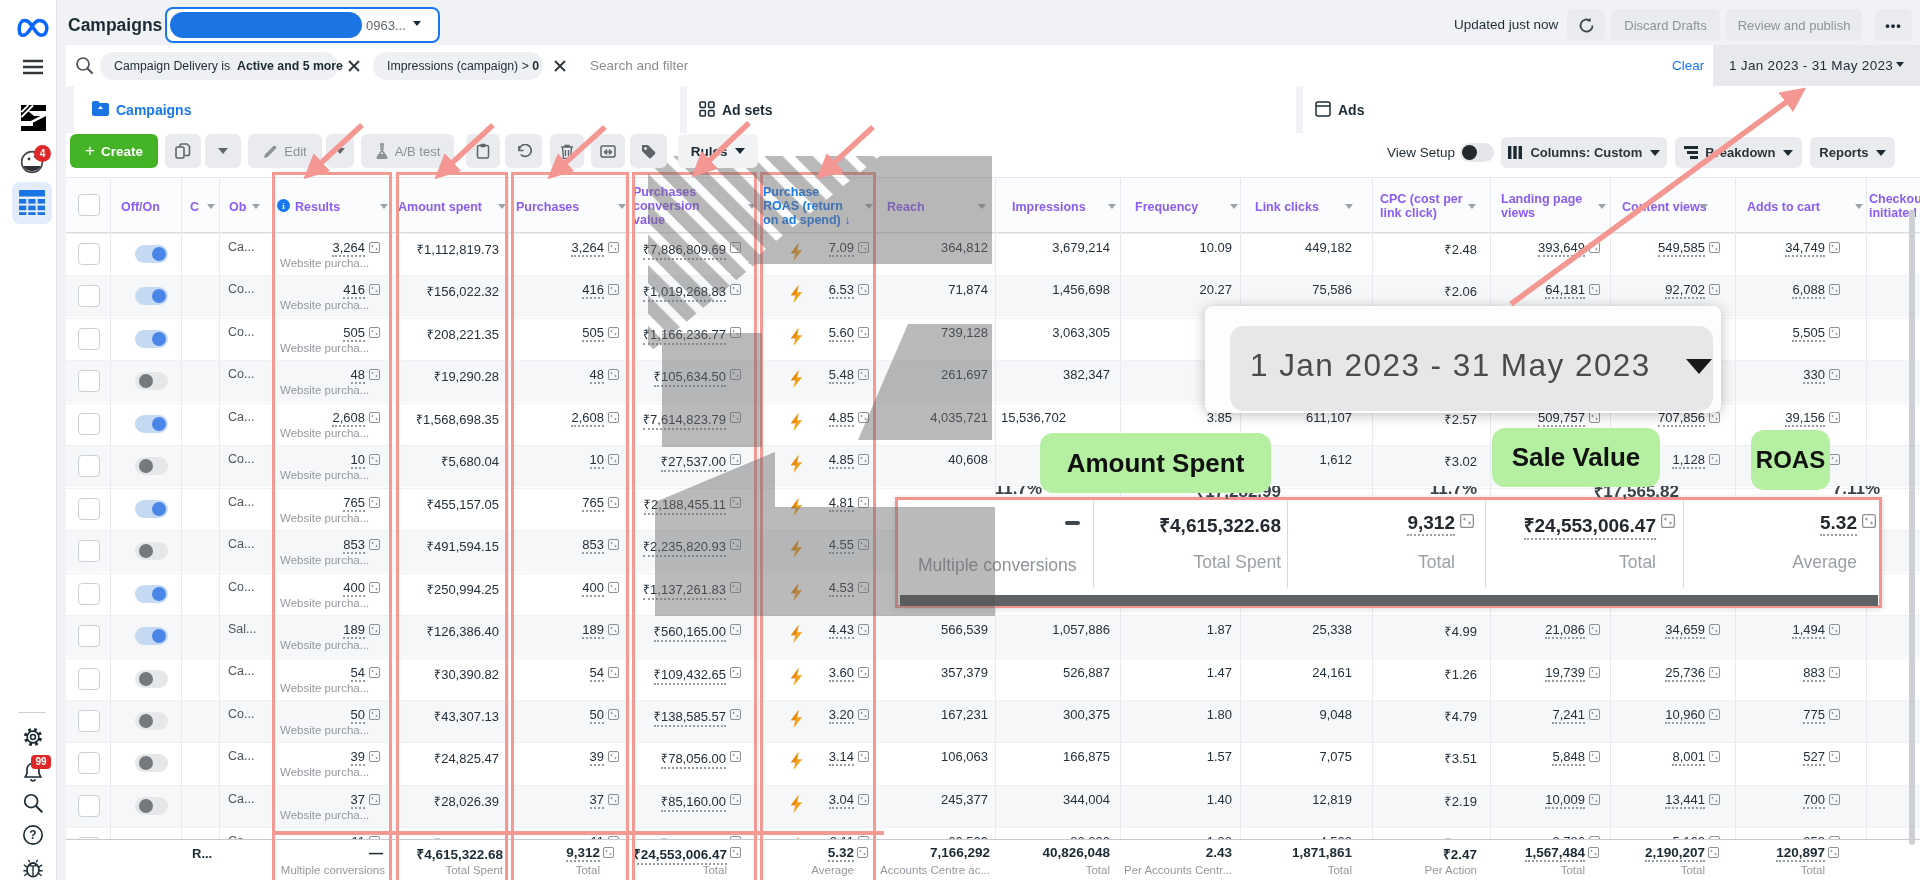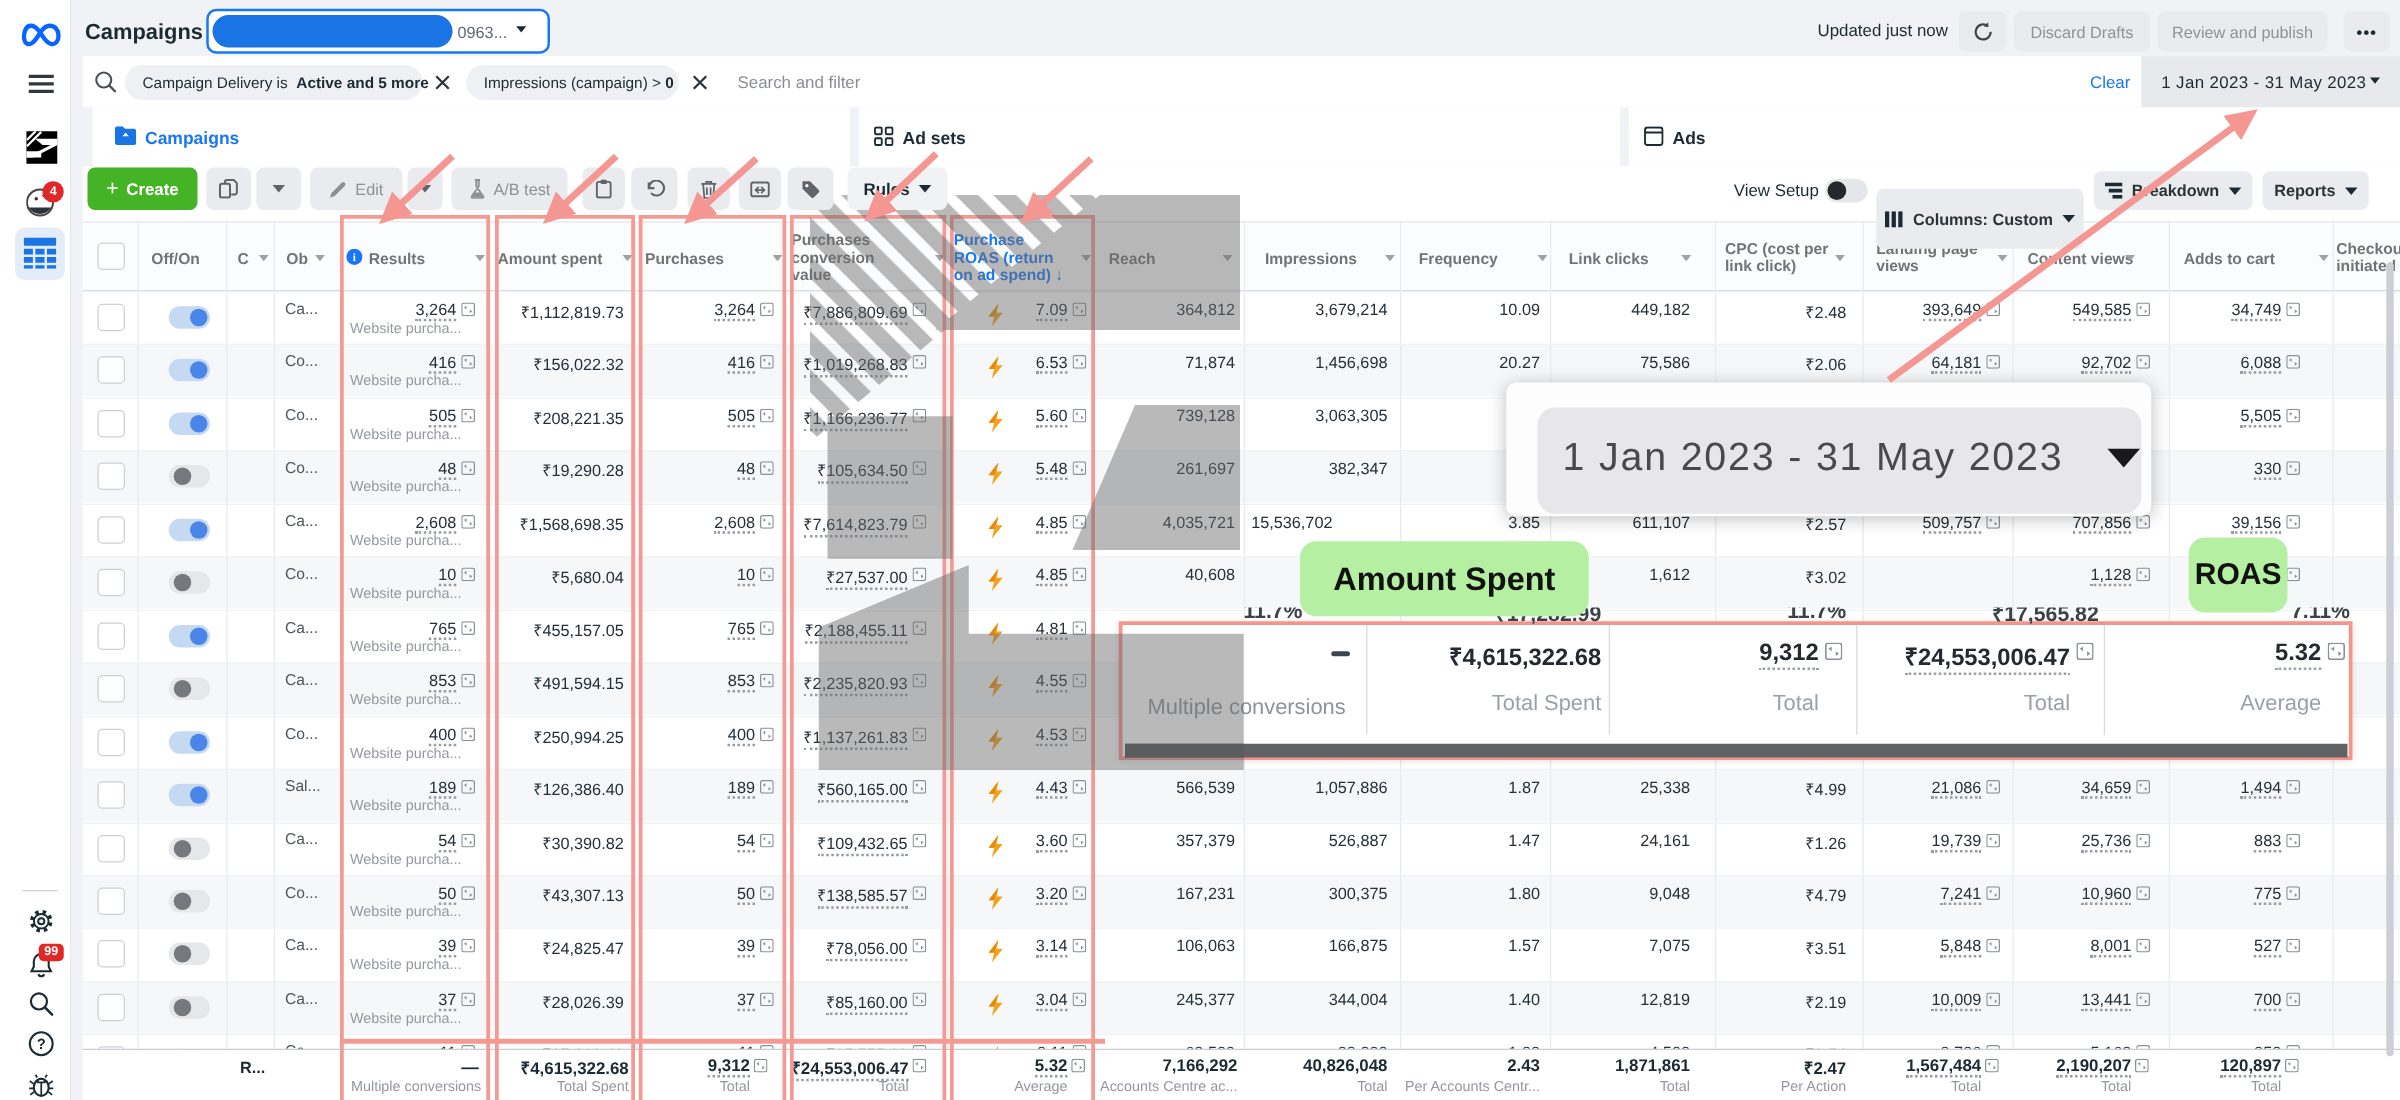--- a/index.html
+++ b/index.html
@@ -11,21 +11,21 @@
 #tabsrow{position:absolute;left:66px;top:86px;width:1854px;height:47px;background:#f0f2f5;z-index:20}
 .tab{position:absolute;top:86px;height:47px;background:#fff;z-index:21}
 #card{position:absolute;left:66px;top:133px;width:1854px;height:747px;background:#fff;z-index:5}
 .btn{position:absolute;background:#e9ebee;border-radius:6px;color:#7d8186;font-size:13px;display:flex;align-items:center;justify-content:center;z-index:21}
 .chipbtn{position:absolute;background:#e9ebee;border-radius:6px;color:#2c3338;font-size:13px;font-weight:bold;display:flex;align-items:center;justify-content:center;z-index:21}
 .nm{position:absolute;font-size:13px;color:#24303a;white-space:nowrap;z-index:7}
 .dot{border-bottom:2px dotted #969ca2;padding-bottom:0px}
 .sub{position:absolute;font-size:11.5px;color:#94989e;white-space:nowrap;z-index:7}
 .ci{position:absolute;width:11px;height:11px;z-index:7}
 .bo{position:absolute;width:15px;height:18px;z-index:7}
-.hdr{position:absolute;font-size:12.5px;font-weight:bold;color:#737373;line-height:14px;white-space:nowrap}
+.hdr{position:absolute;font-size:12.5px;font-weight:bold;color:#8b5cf6;line-height:14px;white-space:nowrap}
 .car{position:absolute;width:0;height:0;border-left:4.5px solid transparent;border-right:4.5px solid transparent;border-top:5px solid #9da2a8}
 .cb{position:absolute;width:22px;height:22px;border:1px solid #ccd0d5;border-radius:4px;background:#fff}
 .gl{position:absolute;top:177px;height:662px;width:1px;background:#e8eaed;z-index:6}
 .rowline{position:absolute;left:66px;width:1854px;height:1px;background:#eff1f4;z-index:6}
 .tgl{position:absolute;width:33px;height:18px;border-radius:9px}
 .knob{position:absolute;top:2px;width:14px;height:14px;border-radius:7px}
 .redbox{position:absolute;border:3px solid #f49a92;z-index:14}
 .grlabel{position:absolute;background:#b5f0a2;border-radius:13px;color:#111;font-weight:bold;display:flex;align-items:center;justify-content:center;z-index:18;font-size:26px}
 .frag{position:absolute;height:13px;overflow:hidden;z-index:13}
 .frag span{display:block;margin-top:-7px;font-size:17px;font-weight:bold;color:#3a4248;white-space:nowrap}
@@ -215,21 +215,21 @@
     <div class="btn" style="left:630px;top:134px;width:37px;height:34px">
       <svg width="15" height="15" viewBox="0 0 15 15">
         <path d="M1 1 H7 L14 8 a1.5 1.5 0 0 1 0 2 L10 14 a1.5 1.5 0 0 1-2 0 L1 7 Z" fill="#5f646a"></path>
         <circle cx="4.5" cy="4.5" r="1.3" fill="#fff"></circle>
       </svg>
     </div>
     <div class="abs" style="left:678px;top:134px;width:80px;height:34px;display:flex;align-items:center;justify-content:center;z-index:21;font-size:13.5px;font-weight:bold;color:#1c2b33;background:#f1f2f4;border-radius:6px">Rules&nbsp;&nbsp;<span style="width:0;height:0;border-left:5px solid transparent;border-right:5px solid transparent;border-top:6px solid #1c2b33"></span></div>
     <div class="abs" style="left:1387px;top:145px;font-size:13.5px;color:#1c2b33;z-index:21">View Setup</div>
     <div class="abs" style="left:1460px;top:143px;width:34px;height:19px;border-radius:10px;background:#e4e6e9;z-index:21"></div>
     <div class="abs" style="left:1462px;top:145px;width:15px;height:15px;border-radius:8px;background:#24292e;z-index:22"></div>
-    <div class="chipbtn" style="left:1501px;top:151px;width:166px;height:48px"><svg width="15" height="13" viewBox="0 0 15 13" style="margin-right:7px">
+    <div class="chipbtn" style="left:1501px;top:137px;width:166px;height:31px"><svg width="15" height="13" viewBox="0 0 15 13" style="margin-right:7px">
         <g fill="#1c2b33">
           <rect x="0" y="0" width="3.4" height="13"></rect>
           <rect x="5.3" y="0" width="3.4" height="13"></rect>
           <rect x="10.6" y="0" width="3.4" height="13"></rect>
         </g>
       </svg>Columns: Custom&nbsp;&nbsp;<div style="width:0;height:0;border-left:5px solid transparent;border-right:5px solid transparent;border-top:6px solid #1c2b33"></div></div>
     <div class="chipbtn" style="left:1675px;top:137px;width:127px;height:31px"><svg width="14" height="13" viewBox="0 0 14 13" style="margin-right:7px">
         <g fill="#1c2b33">
           <rect x="0" y="0" width="14" height="3"></rect>
           <rect x="3" y="5" width="11" height="3"></rect>
@@ -968,20 +968,21 @@
       </defs>
 <g opacity="0.48">
 <polygon points="648,156 885,156 648,354" fill="url(#st)"></polygon>
 <polygon points="880,156 992,156 992,264 748,264" fill="#6e6e6e"></polygon>
 <rect x="662" y="333" width="100" height="114" fill="#6e6e6e"></rect>
 <polygon points="908,324 992,324 992,440 858,440" fill="#6e6e6e"></polygon>
 <polygon points="655,502 775,452 775,507 995,507 995,616 655,616" fill="#6e6e6e"></polygon>
 </g>
 </svg>
     <div class="grlabel" style="left:1040px;top:433px;width:231px;height:60px">Amount Spent</div>
+    <div class="grlabel" style="left:1492px;top:428px;width:168px;height:59px">Sale Value</div>
     <div class="grlabel" style="left:1751px;top:430px;width:79px;height:60px;font-size:24px">ROAS</div>
     <div class="abs" style="left:1205px;top:306px;width:516px;height:107px;background:#fdfdfd;border-radius:8px;box-shadow:0 2px 14px rgba(0,0,0,.25);z-index:17"></div>
     <div class="abs" style="left:1230px;top:326px;width:483px;height:85px;background:#e7e7e9;border-radius:14px;z-index:18"></div>
     <div class="abs" style="left:1250px;top:347px;font-size:31.5px;color:#4a4a4c;z-index:19;font-weight:normal;letter-spacing:1.45px">1 Jan 2023 - 31 May 2023</div>
     <div class="abs" style="left:1686px;top:359px;width:0;height:0;border-left:13px solid transparent;border-right:13px solid transparent;border-top:15px solid #19191b;z-index:19"></div>
     <svg class="abs" style="left:0;top:0;z-index:24;pointer-events:none" width="1920" height="880" viewBox="0 0 1920 880">
 <defs>
         <marker id="ah" markerWidth="4.6" markerHeight="4.4" refX="3.2" refY="2.2" orient="auto">
           <path d="M0,0 L4.6,2.2 L0,4.4 Z" fill="#f49793"></path>
         </marker>

